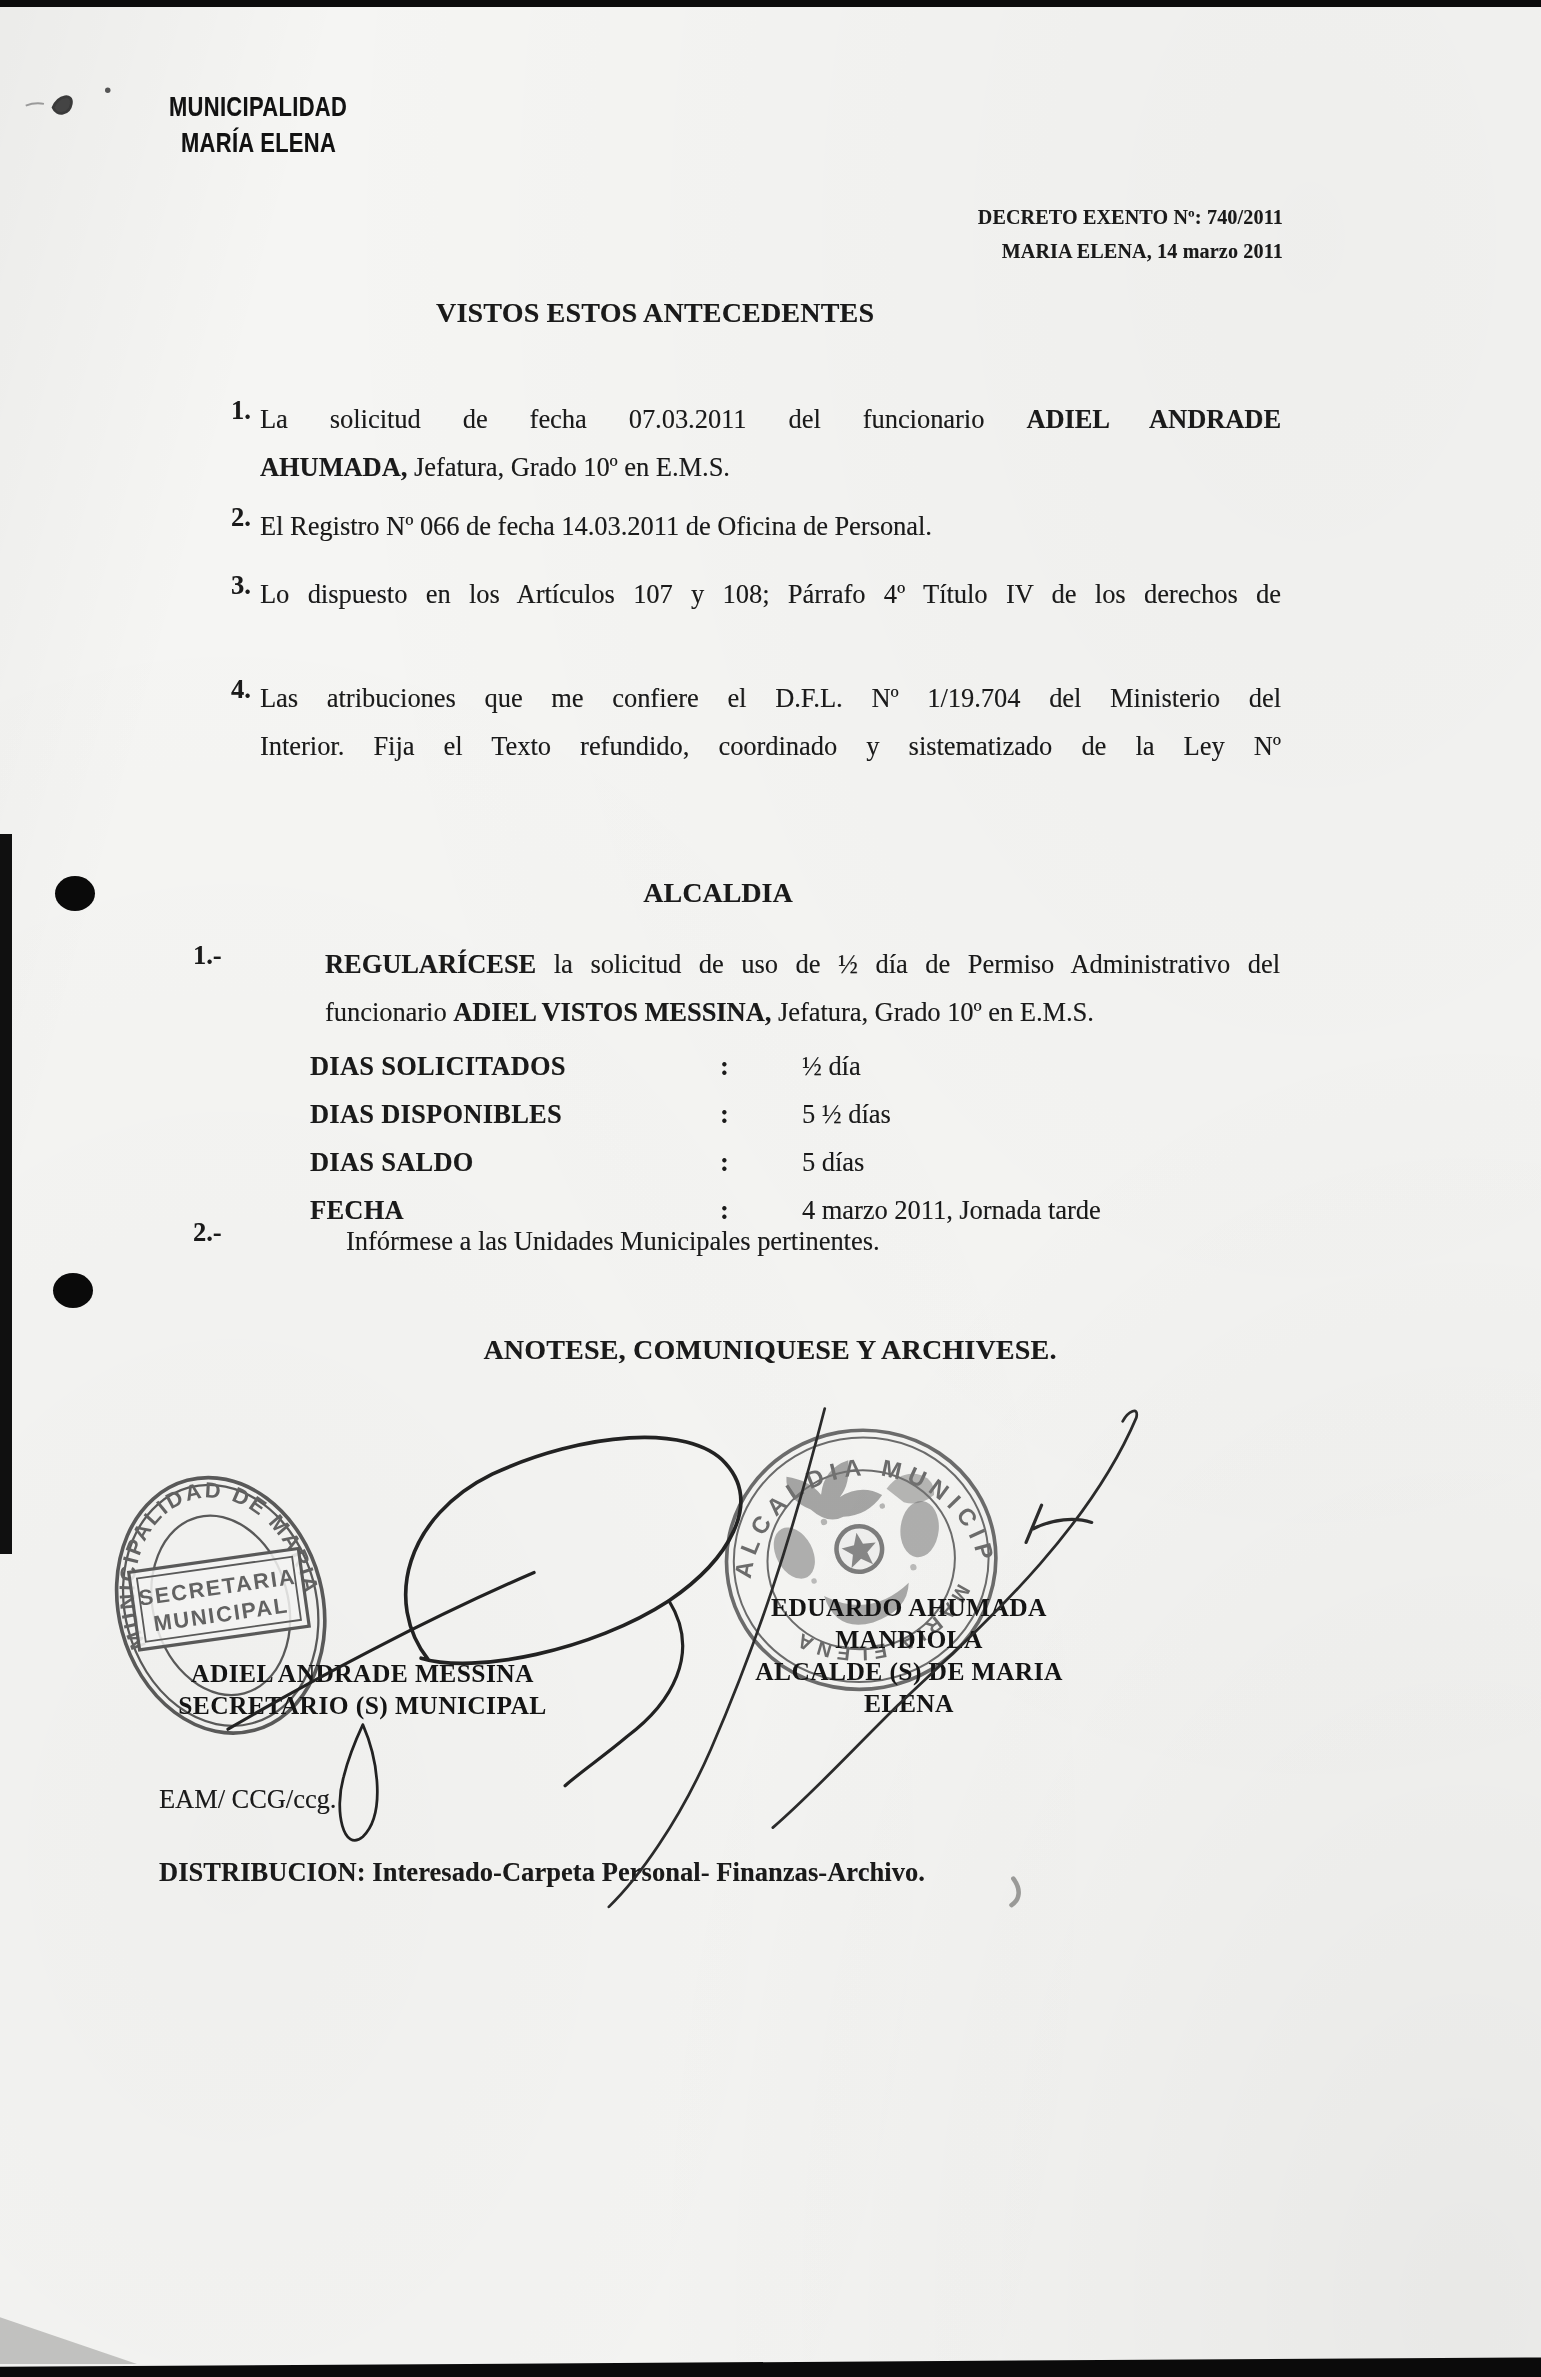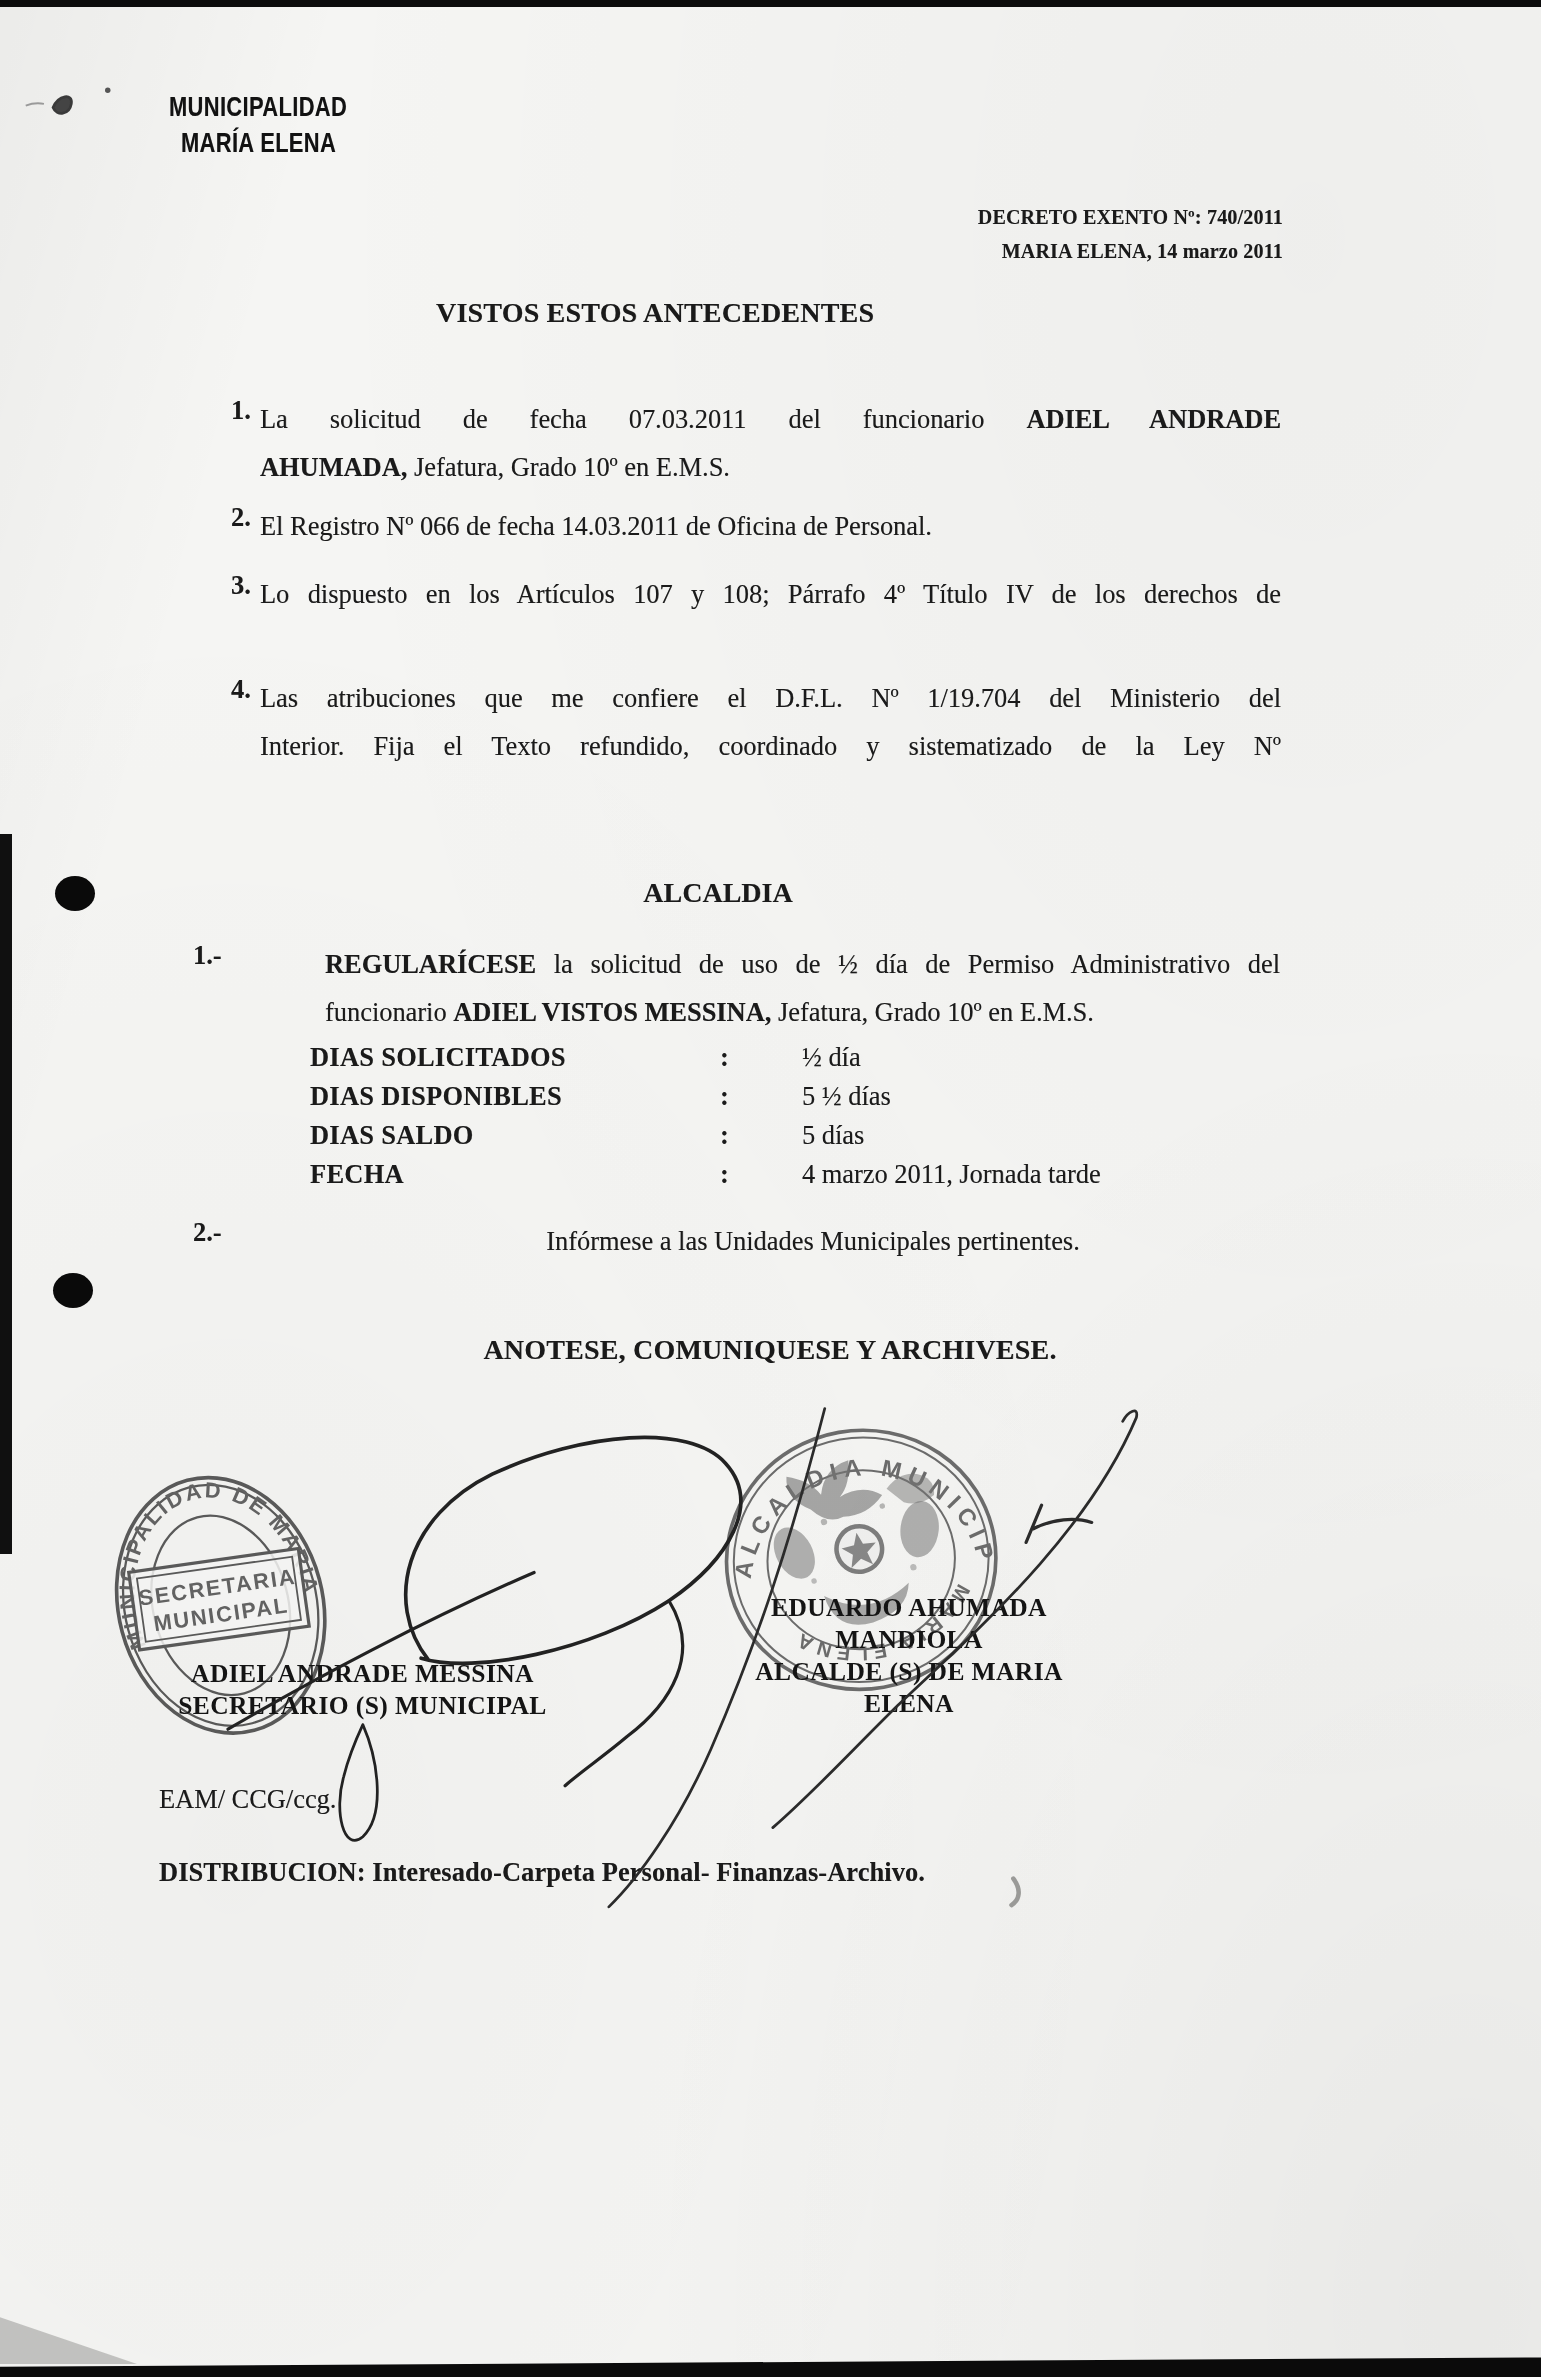--- a/index.html
+++ b/index.html
@@ -39,21 +39,21 @@
   .ante-num{position:absolute;left:0;top:0;font-size:26.4px;font-weight:bold;}
   .ante{z-index:3;}
   .ante .body{position:absolute;left:29px;top:0;width:1021px;font-size:26.4px;line-height:48px;}
   .res-num{z-index:3;font-size:26.4px;font-weight:bold;}
   .res-body{z-index:3;font-size:26.4px;line-height:48px;}
   .tline{white-space:normal;}
   .tline.j{text-align:justify;text-align-last:justify;}
   .tline b{font-weight:bold;}
   
   .days{left:310px;top:1042px;width:920px;z-index:3;font-size:26.4px;}
-  .days .row{display:flex;height:39px;align-items:flex-start;}
+  .days .row{display:flex;height:39px;align-items:flex-start;margin-top:9px;}
   .days .lab{width:410px;font-weight:bold;letter-spacing:0.3px;}
   .days .sep{width:82px;font-weight:bold;}
   .days .val{flex:1;}
   
   .sig-name{z-index:3;text-align:center;font-weight:bold;font-size:25.5px;line-height:32px;letter-spacing:0.4px;color:#141414;}
   .left-name{left:162px;top:1658px;width:401px;}
   .right-name{left:723px;top:1592px;width:372px;}
   
   .initials{left:159px;top:1784px;z-index:3;font-size:26.4px;}
   .distribution{left:159px;top:1857px;z-index:3;font-size:26.4px;font-weight:bold;letter-spacing:0.1px;}
@@ -186,21 +186,21 @@
         <div class="val">5 días</div>
       </div>
       <div class="row">
         <div class="lab">FECHA</div>
         <div class="sep">:</div>
         <div class="val">4 marzo 2011, Jornada tarde</div>
       </div>
     </div>
 
   <div class="abs res-num txt" style="left:193px;top:1217px;">2.-</div>
-  <div class="abs res-body txt" style="left:346px;top:1217px;width:934px;text-align:center;">
+  <div class="abs res-body txt" style="left:346px;top:1217px;width:934px;">
       <div class="tline"><span>Infórmese a las Unidades Municipales pertinentes.</span></div>
     </div>
 
   <div class="abs anotese txt">ANOTESE, COMUNIQUESE Y ARCHIVESE.</div>
 
   <div class="abs sig-name left-name">
     <div>ADIEL ANDRADE MESSINA</div>
     <div>SECRETARIO (S) MUNICIPAL</div>
   </div>
   <div class="abs sig-name right-name">

